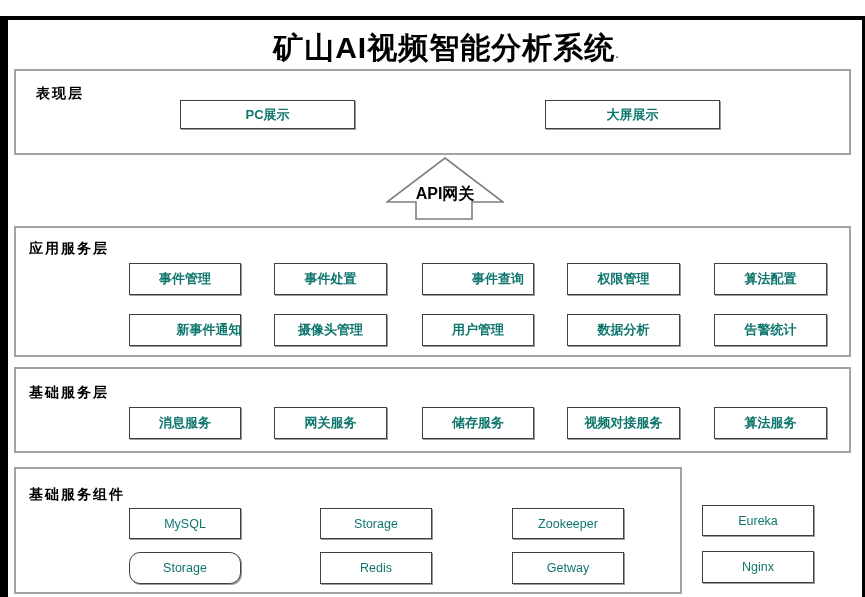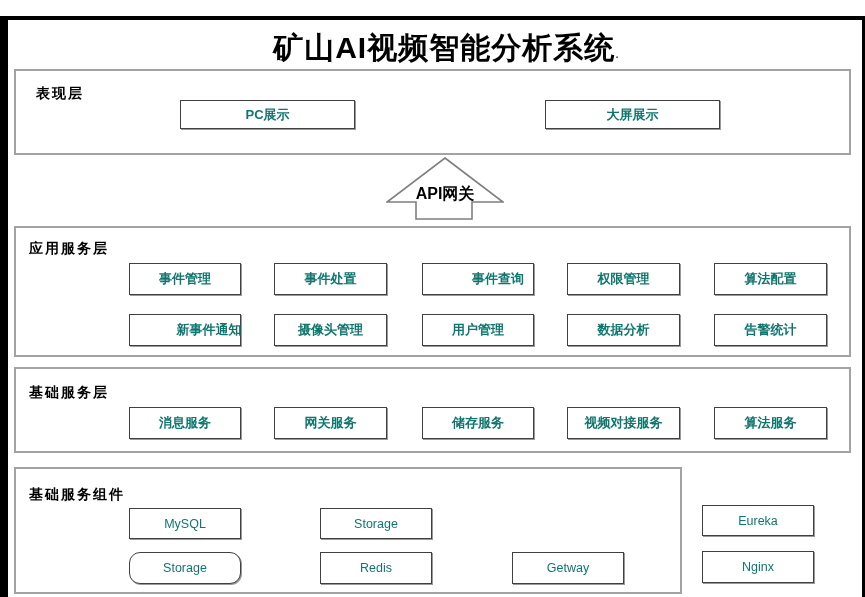--- a/index.html
+++ b/index.html
@@ -104,19 +104,20 @@
     <div class="box cn" style="left:258px;top:38px;width:113px;height:32px;">网关服务</div>
     <div class="box cn" style="left:406px;top:38px;width:112px;height:32px;">储存服务</div>
     <div class="box cn" style="left:551px;top:38px;width:113px;height:32px;">视频对接服务</div>
     <div class="box cn" style="left:698px;top:38px;width:113px;height:32px;">算法服务</div>
   </div>
 
   <div class="panel" style="left:14px;top:451px;width:668px;height:127px;">
     <div class="panel-label" style="left:13px;top:17px;">基础服务组件</div>
     <div class="box en" style="left:113px;top:39px;width:112px;height:31px;">MySQL</div>
     <div class="box en" style="left:304px;top:39px;width:112px;height:31px;">Storage</div>
+    <div class="box en" style="left:496px;top:39px;width:112px;height:31px;">Zookeeper</div>
     <div class="box en" style="left:686px;top:36px;width:112px;height:31px;">Eureka</div>
     <div class="box en" style="left:113px;top:83px;width:112px;height:32px;border-radius:11px;">Storage</div>
     <div class="box en" style="left:304px;top:83px;width:112px;height:32px;">Redis</div>
     <div class="box en" style="left:496px;top:83px;width:112px;height:32px;">Getway</div>
     <div class="box en" style="left:686px;top:82px;width:112px;height:32px;">Nginx</div>
   </div>
 </div>
 
 </body></html>

